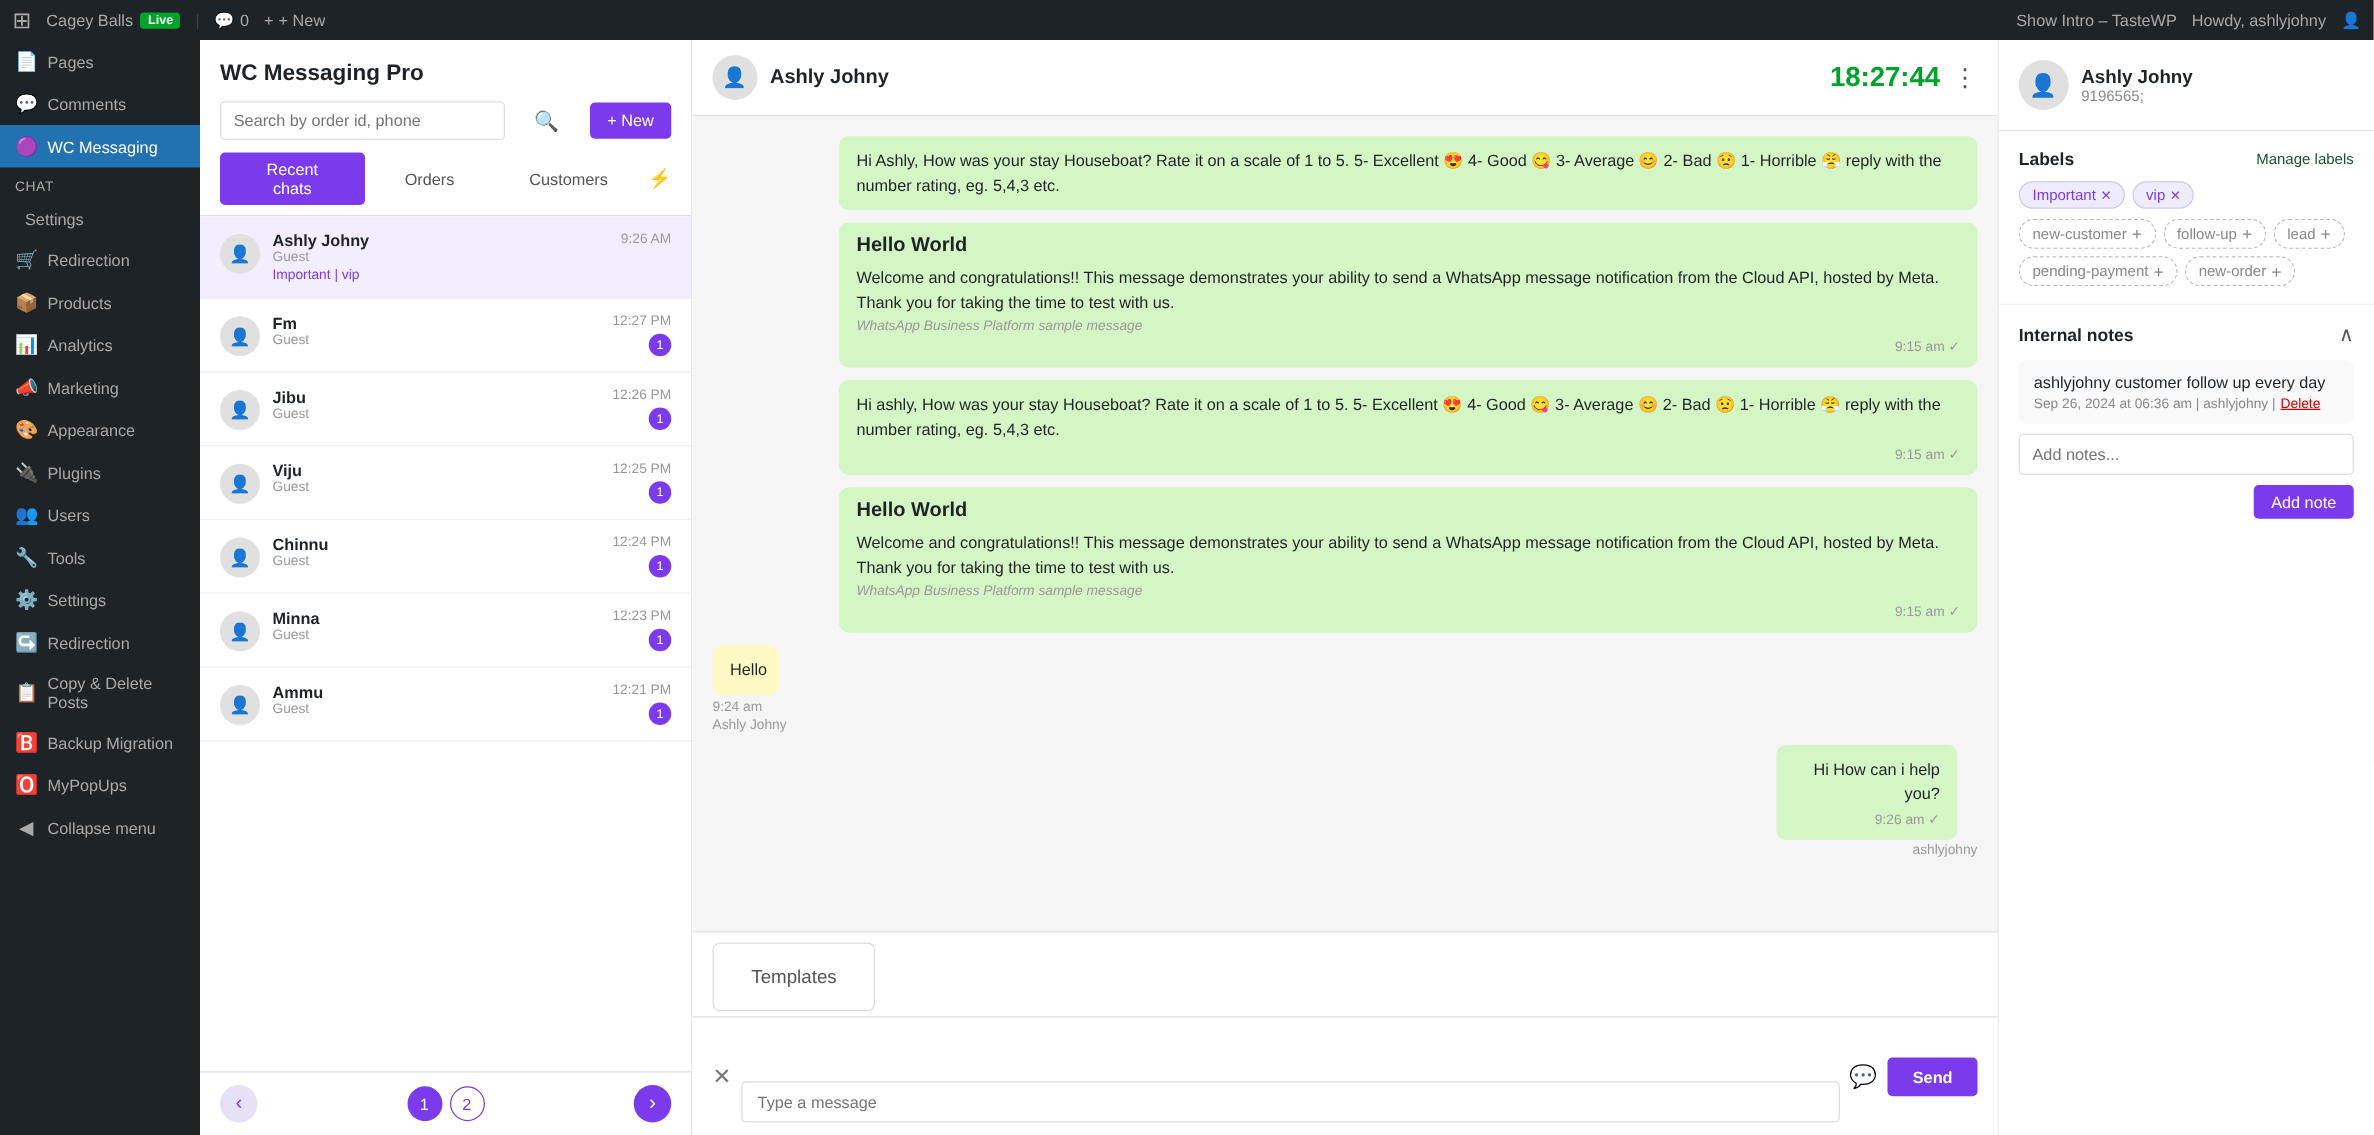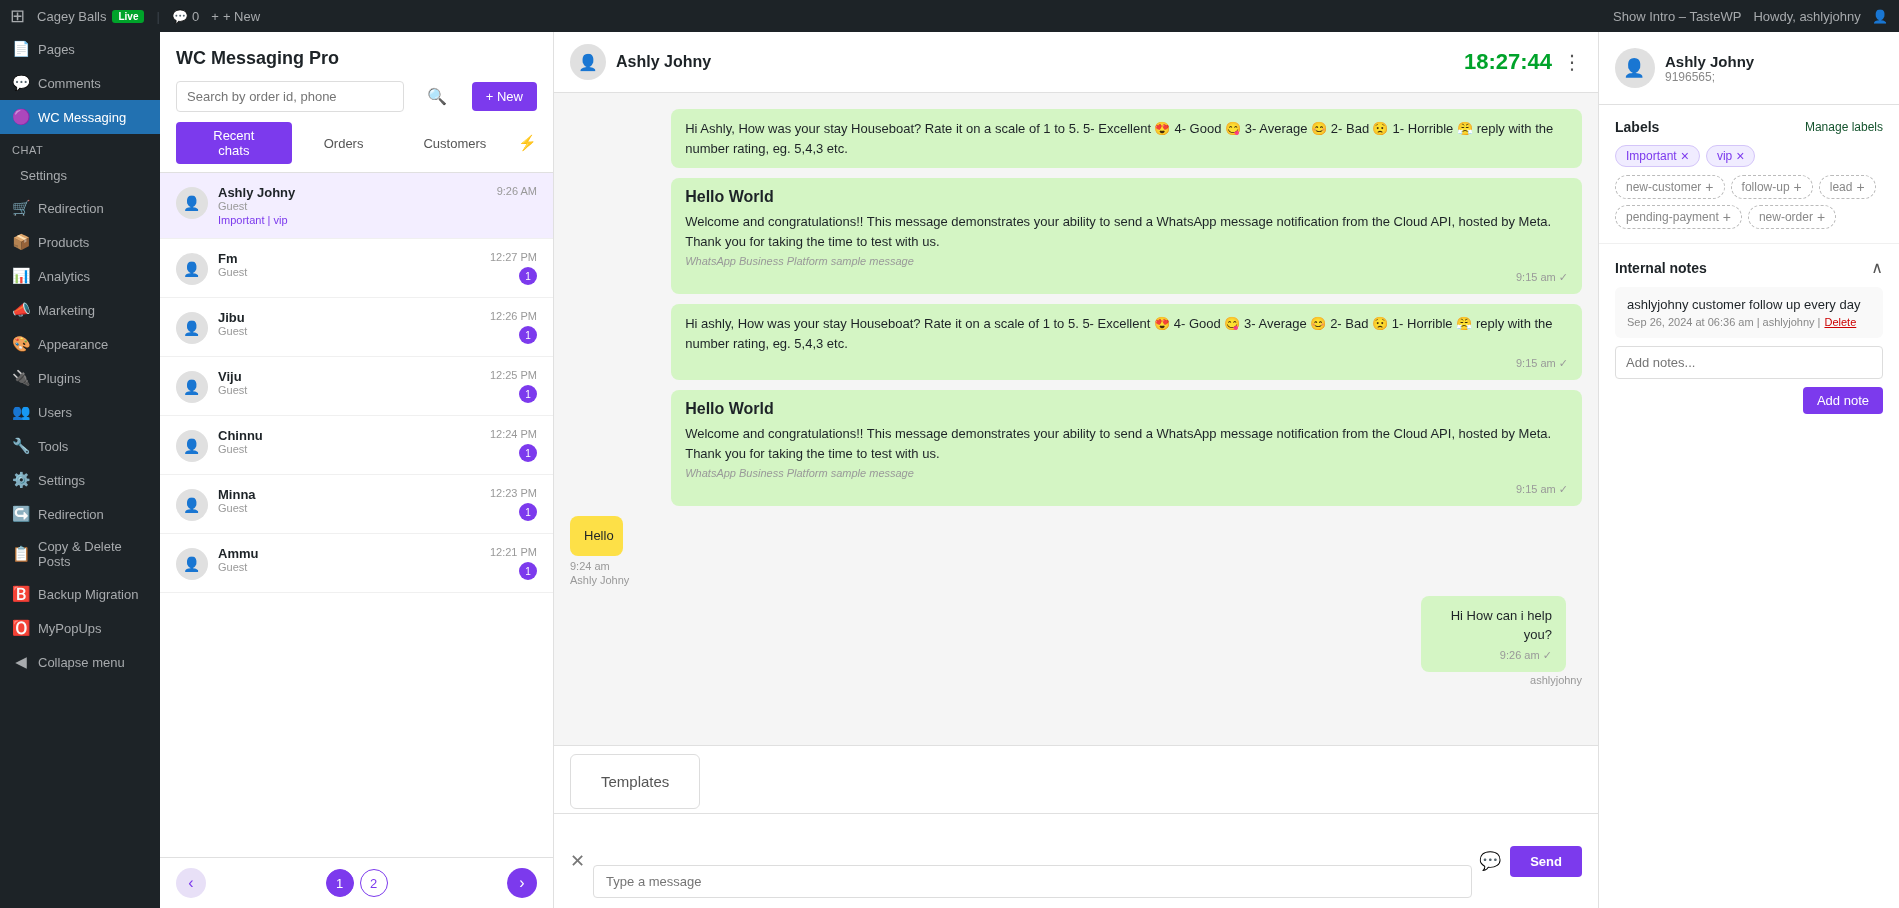--- a/index.html
+++ b/index.html
@@ -98,21 +98,21 @@
     .chat-window { flex: 1; display: flex; flex-direction: column; background: #fff; border-right: 1px solid #e0e0e0; }
     .chat-header { display: flex; align-items: center; padding: 12px 16px; border-bottom: 1px solid #e0e0e0; background: #fff; gap: 10px; }
     .chat-header-avatar { width: 36px; height: 36px; border-radius: 50%; background: #e0e0e0; display: flex; align-items: center; justify-content: center; color: #777; font-size: 16px; }
     .chat-header-name { font-weight: 600; font-size: 16px; color: #1d2327; flex: 1; }
     .chat-header-time { font-size: 22px; font-weight: 700; color: #00a32a; font-variant-numeric: tabular-nums; }
     .chat-header-more { background: none; border: none; cursor: pointer; font-size: 20px; color: #555; }
 
     
     .messages-area { flex: 1; overflow-y: auto; padding: 16px; display: flex; flex-direction: column; gap: 10px; background: #f5f5f5; }
     .msg-bubble { background: #d4f5c4; border-radius: 8px; padding: 10px 14px; max-width: 90%; align-self: flex-end; position: relative; }
-    .msg-bubble.received { background: #fde047; align-self: flex-start; }
+    .msg-bubble.received { background: #fef9c3; align-self: flex-start; }
     .msg-text { font-size: 13px; color: #1d2327; line-height: 1.5; }
     .msg-sub { font-size: 11px; color: #999; margin-top: 4px; font-style: italic; }
     .msg-time { font-size: 11px; color: #999; text-align: right; margin-top: 4px; display: flex; align-items: center; justify-content: flex-end; gap: 3px; }
     .msg-sender { font-size: 11px; color: #999; margin-top: 2px; }
     .hello-world-title { font-weight: 700; font-size: 16px; color: #1d2327; margin-bottom: 6px; }
 
     
     .input-area { padding: 10px 16px; border-top: 1px solid #e0e0e0; background: #fff; }
     .input-row { display: flex; align-items: center; gap: 8px; }
     .close-btn { background: none; border: none; cursor: pointer; color: #777; font-size: 18px; }

